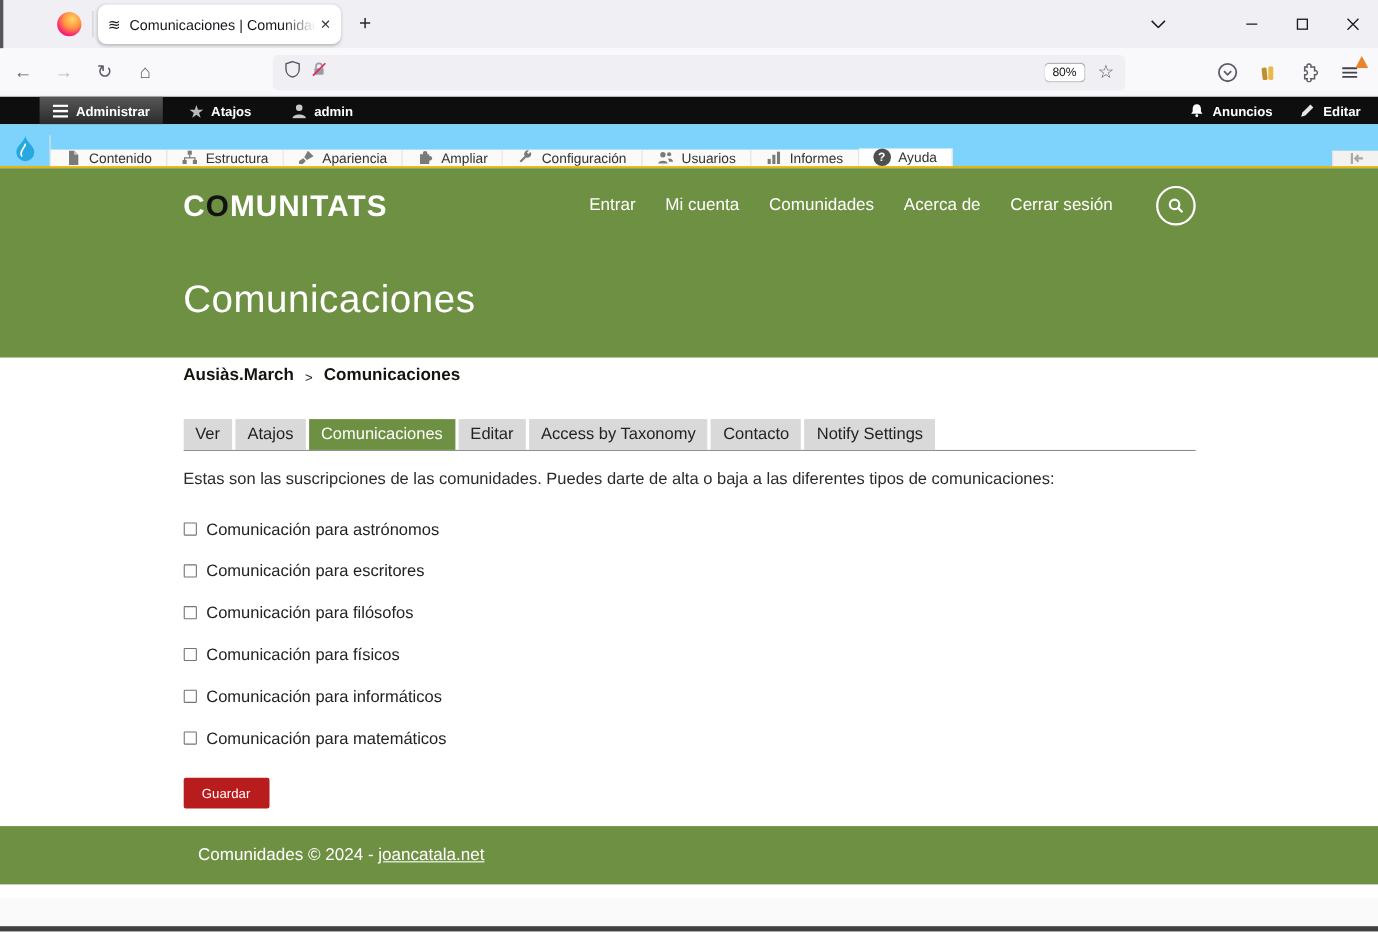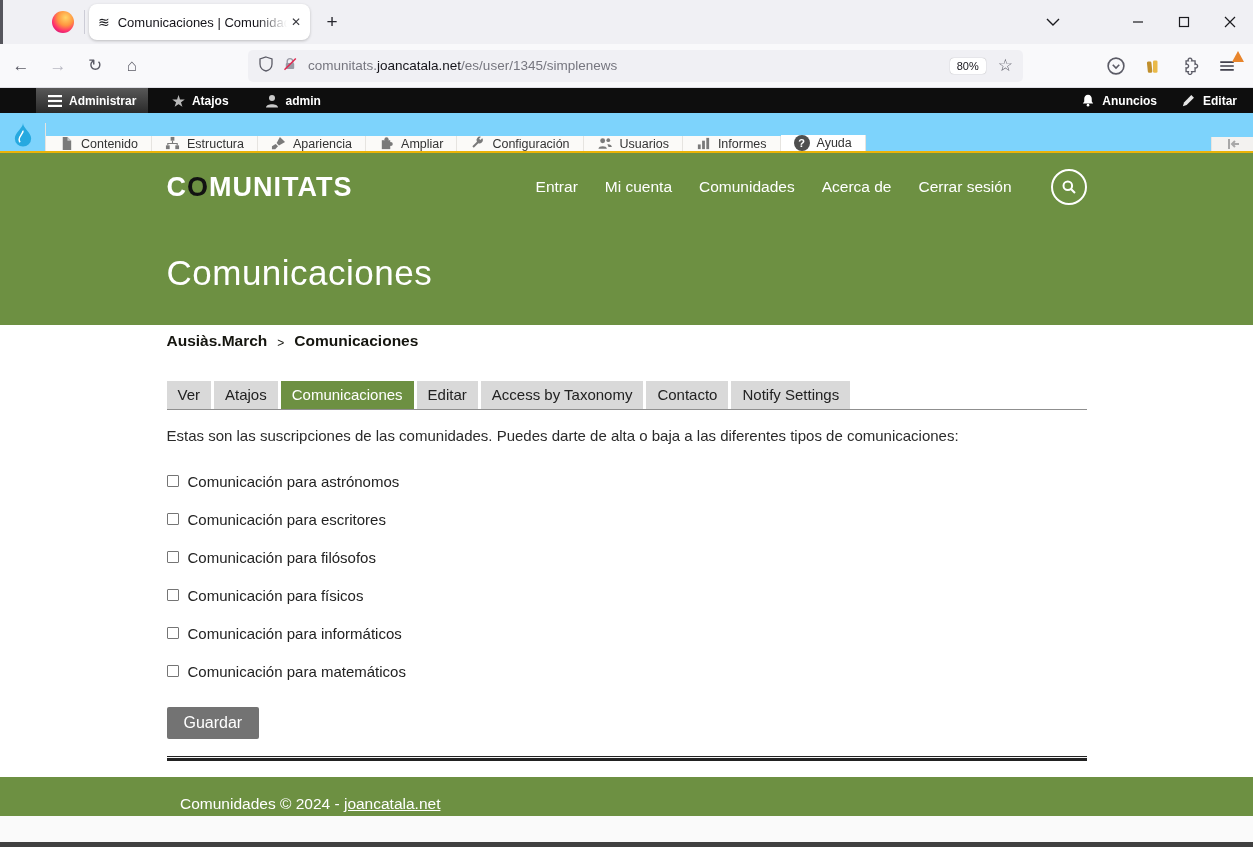--- a/index.html
+++ b/index.html
@@ -76,27 +76,27 @@
 
   
   .content { position: absolute; top: 355px; left: 0; width: 100%; height: 408px; background: #fff; }
   .page-tabs { display: flex; gap: 3px; margin-top: 26px; border-bottom: 1px solid #8f8f8f; align-items: flex-end; }
   .ptab { background: #d9d9d9; color: #222; font-size: 15px; padding: 4px 11px; line-height: 20px; white-space: nowrap; }
   .ptab.active { background: #6d9042; color: #fff; }
   .intro { margin-top: 17px; font-size: 15px; color: #2b2b2b; }
   .subs { margin-top: 29px; }
   .sub-row { display: flex; align-items: center; gap: 9px; margin-bottom: 22px; font-size: 15px; color: #222; height: 16px; }
   .checkbox { width: 12px; height: 12px; border: 1px solid #757575; border-radius: 1px; background: #fff; flex: none; }
-  .save-btn { margin-top: 6px; display: inline-block; background: #737373; color: #fff; font-size: 16px;
+  .save-btn { margin-top: 6px; display: inline-block; background: #b91c1c; color: #fff; font-size: 12px;
     padding: 7px 17px; border: none; border-radius: 2px; font-family: "Liberation Sans", sans-serif; }
   .footer-rule { position: absolute; bottom: 2px; left: 50%; transform: translateX(-50%); width: 920px; height: 5px;
     background: linear-gradient(#222 0 1px, #f4f4f4 1px 2px, #222 2px 5px); }
 
   
-  .sitefooter { position: absolute; top: 777px; left: 0; width: 100%; height: 53px; background: #6d9042;
+  .sitefooter { position: absolute; top: 751px; left: 0; width: 100%; height: 53px; background: #6d9042;
     display: flex; align-items: center; color: #fff; font-size: 15.5px; padding-left: 27px; }
   .sitefooter a { color: #fff; }
   .below-strip { position: absolute; top: 816px; left: 0; width: 100%; height: 26px; background: #fafafa; }
   .bottom-edge { position: absolute; top: 842px; left: 0; width: 100%; height: 5px; background: #404040; }
 </style>
 </head>
 <body>
 
 <div class="screen">
 
@@ -145,21 +145,20 @@
             <path d="M8 1l6 2v5c0 4-3 6.5-6 7-3-.5-6-3-6-7V3z" fill="none" stroke="#5b5b66" stroke-width="1.3"></path>
           </svg>
       </span>
       <span style="margin-left:8px">
         <svg width="16" height="16" viewBox="0 0 16 16">
           <path d="M5.2 7V5.4a2.8 2.8 0 0 1 5.6 0V7" fill="none" stroke="#9a9aa5" stroke-width="1.4"></path>
           <rect x="3.8" y="7" width="8.4" height="6" rx="1" fill="#9a9aa5"></rect>
           <path d="M2.5 13.8L13.8 2.5" stroke="#e22850" stroke-width="1.5"></path>
         </svg>
       </span>
-      <span class="url-text"><span class="url-dim">comunitats.</span><span class="url-strong">joancatala.net</span><span class="url-dim">/es/user/1345/simplenews</span></span>
       <span class="zoom-badge">80%</span>
       <span class="star-glyph">☆</span>
     </div>
     <div class="nav-right">
       <span class="ric">
         <svg width="20" height="20" viewBox="0 0 16 16">
             <circle cx="8" cy="8" r="6.3" fill="none" stroke="#5b5b66" stroke-width="1.3"></circle>
             <path d="M5.4 7l2.6 2.6L10.6 7" fill="none" stroke="#5b5b66" stroke-width="1.3"></path>
           </svg>
       </span>

